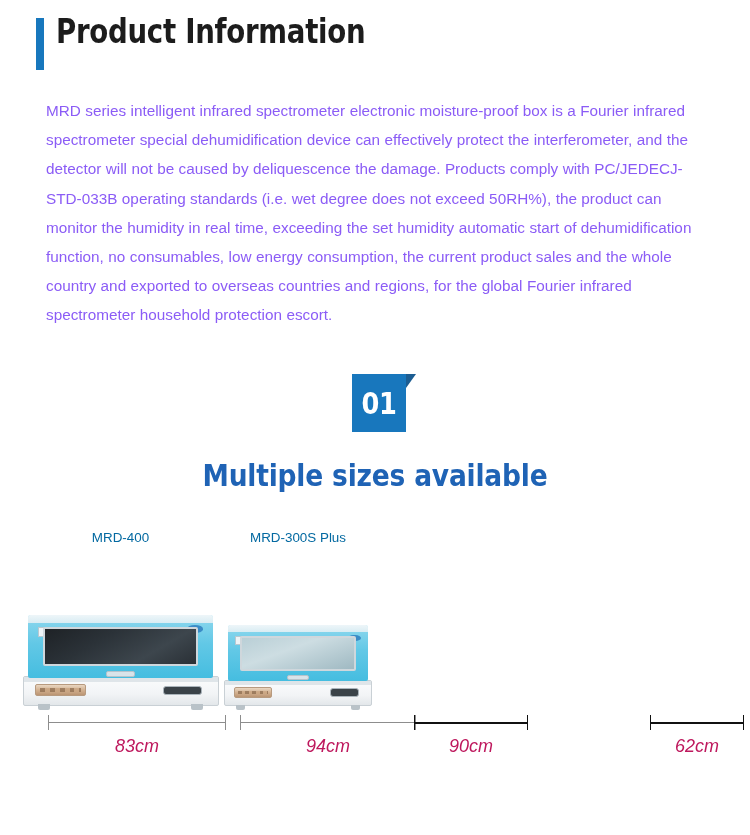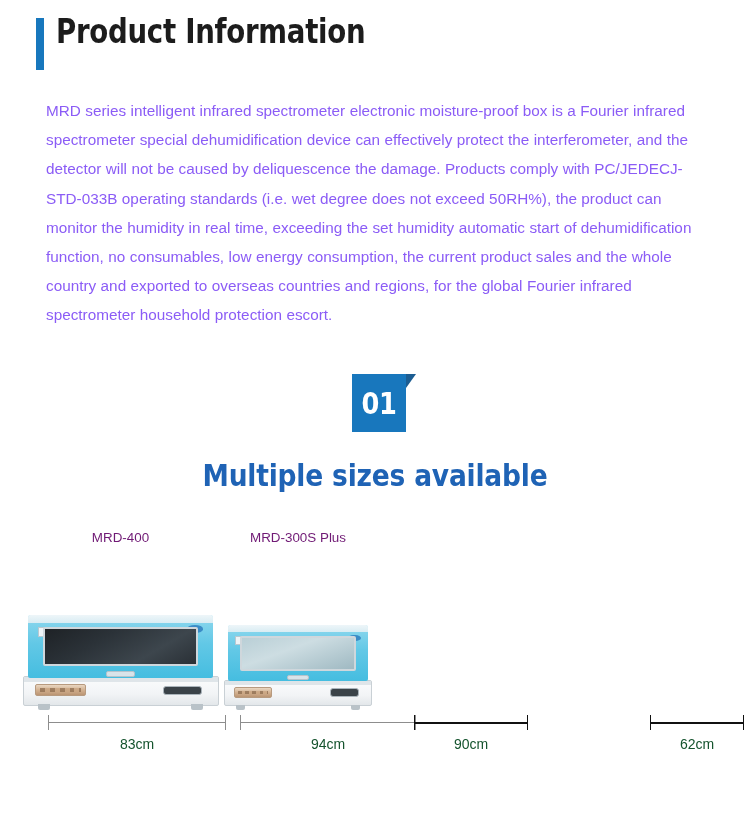--- a/index.html
+++ b/index.html
@@ -144,21 +144,21 @@
     position: absolute;
     bottom: 0;
   }
   .product-label {
     position: absolute;
     top: 0;
     left: 0;
     width: 100%;
     text-align: center;
     font-size: 13.4px;
-    color: #701a75;
+    color: #0369a1;
     white-space: nowrap;
   }
 
   
   .machine {
     position: absolute;
     bottom: 0;
     left: 50%;
     transform: translateX(-50%);
   }
@@ -330,23 +330,24 @@
     background: #111111;
   }
   .dim-tick.start { left: 0; }
   .dim-tick.end { right: 0; }
   .dim-label {
     position: absolute;
     top: 24px;
     left: 0;
     width: 100%;
     text-align: center;
-    font-size: 14px;
-    color: #14532d;
+    font-size: 18px;
+    color: #be185d;
     white-space: nowrap;
+    font-style: italic;
   }
 </style>
 </head>
 <body>
 
 <div class="header">
   <div class="header-accent-bar"></div>
   <div class="header-title">Product Information</div>
 </div>
 

